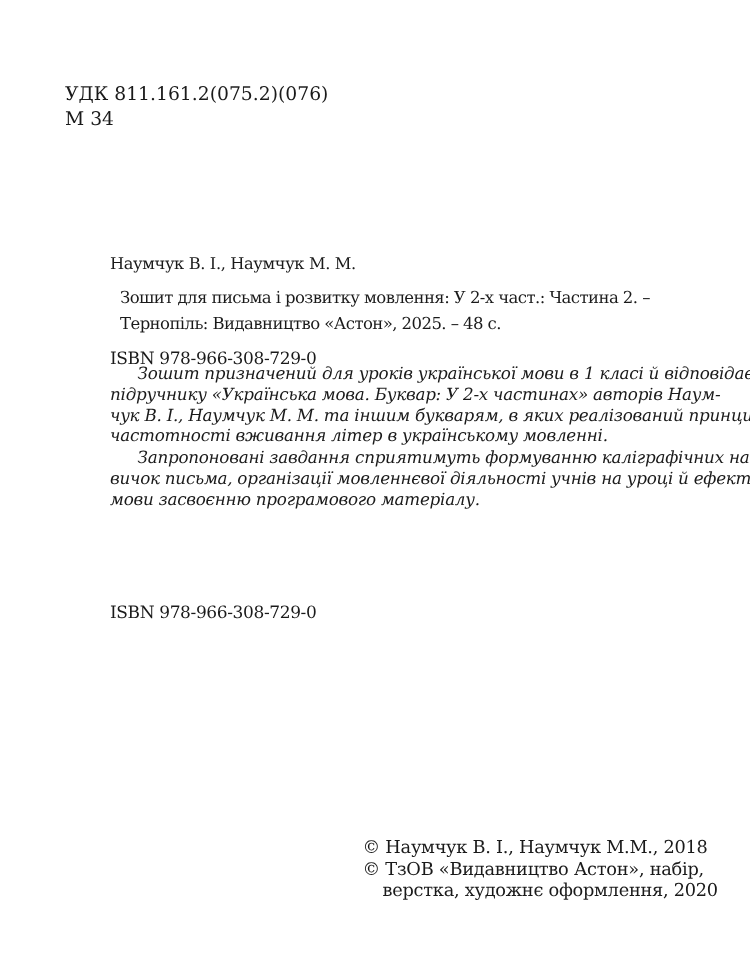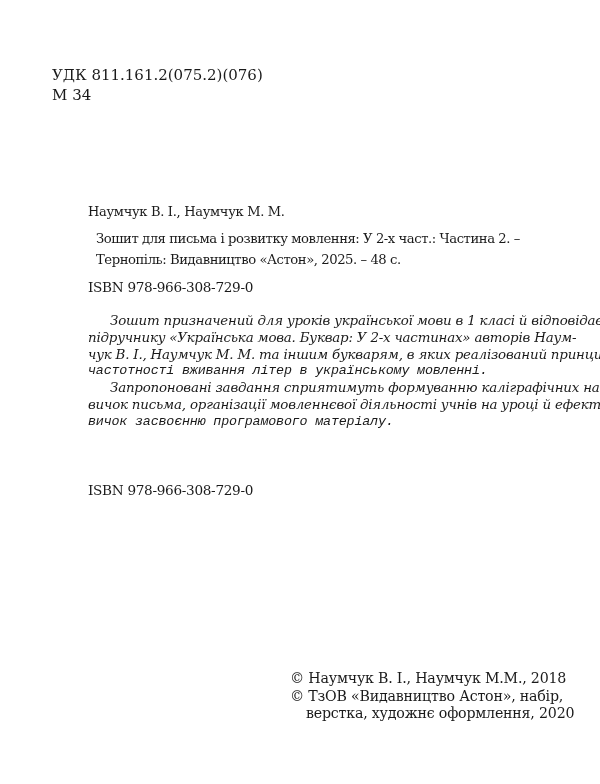--- a/index.html
+++ b/index.html
@@ -38,36 +38,35 @@
       left: 88px;
       font-size: 13.6px;
       font-weight: normal;
       letter-spacing: -0.3px;
     }
     .isbn1 { top: 279px; }
     .isbn2 { top: 482px; }
     .abstract {
       position: absolute;
       left: 88px;
-      top: 313px;
+      top: 292px;
       width: 465px;
       font-style: italic;
       font-size: 13.4px;
       line-height: 16.8px;
       letter-spacing: -0.2px;
     }
     .abstract .line {
       display: block;
       white-space: nowrap;
       text-align: justify;
       text-align-last: justify;
     }
     .abstract .line.last {
       text-align-last: left;
-      font-family: Liberation Mono, monospace;
     }
     .abstract .line.indent {
       padding-left: 22px;
     }
     .copyright {
       position: absolute;
       left: 290px;
       top: 670px;
       font-size: 14.2px;
       line-height: 17.5px;
@@ -90,21 +89,21 @@
 
 <div class="abs isbn isbn1">ISBN 978-966-308-729-0</div>
 
 <div class="abstract">
   <span class="line indent">Зошит призначений для уроків української мови в 1 класі й відповідає</span>
   <span class="line">підручнику «Українська мова. Буквар: У 2-х частинах» авторів Наум-</span>
   <span class="line">чук В. І., Наумчук М. М. та іншим букварям, в яких реалізований принцип</span>
   <span class="line last">частотності вживання літер в українському мовленні.</span>
   <span class="line indent">Запропоновані завдання сприятимуть формуванню каліграфічних на-</span>
   <span class="line">вичок письма, організації мовленнєвої діяльності учнів на уроці й ефектив-</span>
-  <span class="line last">вичок засвоєнню програмового матеріалу.</span>
+  <span class="line last">мови засвоєнню програмового матеріалу.</span>
 </div>
 
 <div class="abs isbn isbn2">ISBN 978-966-308-729-0</div>
 
 <div class="copyright">
   <span class="c-line">© Наумчук В. І., Наумчук М.М., 2018</span>
   <span class="c-line">© ТзОВ «Видавництво Астон», набір,</span>
   <span class="c-line c-cont">верстка, художнє оформлення, 2020</span>
 </div>
 

